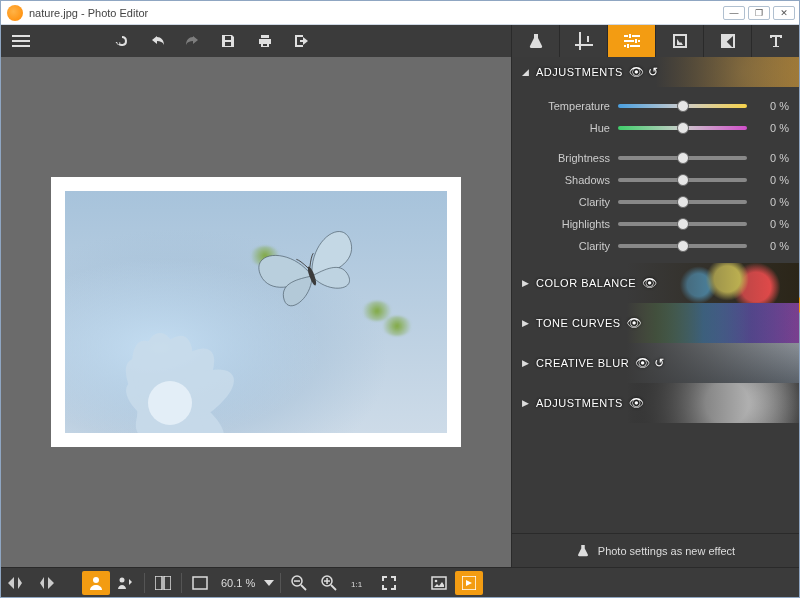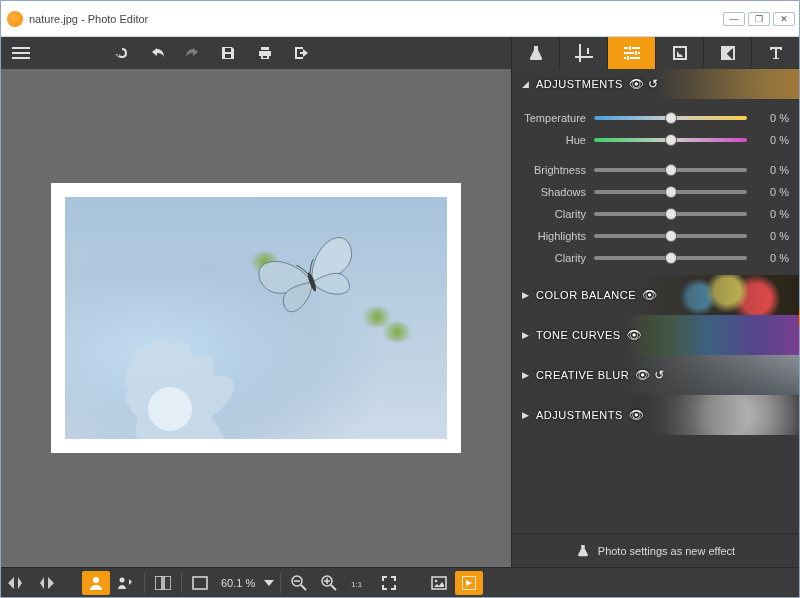--- a/index.html
+++ b/index.html
@@ -1,18 +1,18 @@
 <!DOCTYPE html>
 <html><head>
 <meta charset="utf-8">
 <style>
   * { box-sizing: border-box; margin: 0; padding: 0; font-family: "Segoe UI", Arial, sans-serif; }
   html, body { width: 800px; height: 598px; overflow: hidden; background: #ddd; }
   .window { width: 800px; height: 598px; border: 1px solid #8fa6c2; background: #f0f0f0; display: flex; flex-direction: column; }
-  .titlebar { height: 36px; background: #fff; display: flex; align-items: center; border-bottom: 1px solid #cfd8e4; }
+  .titlebar { height: 24px; background: #fff; display: flex; align-items: center; border-bottom: 1px solid #cfd8e4; }
   .titlebar .app-icon { width: 16px; height: 16px; margin: 0 6px; background: radial-gradient(circle at 40% 40%, #ffb347, #ff8800); border-radius: 50%; }
   .titlebar .title { font-size: 11px; color: #444; }
   .titlebar .winbtns { margin-left: auto; display: flex; gap: 3px; padding-right: 4px; }
   .titlebar .winbtn { width: 22px; height: 14px; border: 1px solid #b0c0d0; border-radius: 2px; font-size: 9px; line-height: 12px; text-align: center; background: #fff; color: #555; cursor: pointer; }
 
   .toolbar { height: 32px; background: #3b3b3b; display: flex; align-items: stretch; color: #ddd; }
   .tb-left { display: flex; align-items: center; }
   .tb-btn { width: 32px; display: flex; align-items: center; justify-content: center; cursor: pointer; color: #e0e0e0; }
   .tb-sep { width: 1px; background: #555; margin: 4px 2px; }
   .tb-right { margin-left: auto; display: flex; }
@@ -34,21 +34,21 @@
 
   .right-panel { width: 288px; background: #3a3a3a; display: flex; flex-direction: column; border-left: 1px solid #2a2a2a; position: relative; color: #ddd; }
   .panel-scroll { flex: 1; overflow: hidden; }
   .section-head { height: 30px; display: flex; align-items: center; padding: 0 10px; font-size: 11px; cursor: pointer; background-size: cover; background-position: center; position: relative; }
   .section-head .arrow { width: 10px; font-size: 9px; margin-right: 4px; }
   .section-head .label { color: #fff; text-shadow: 0 0 3px #000; letter-spacing: 0.5px; }
   .section-head .eye { margin-left: 6px; font-size: 12px; color:#fff; text-shadow: 0 0 3px #000; }
   .section-head .reset { margin-left: 4px; font-size: 12px; color:#fff; text-shadow: 0 0 3px #000; }
 
   .section-body { padding: 8px 10px 6px 10px; }
-  .slider-row { display: flex; align-items: center; height: 22px; font-size: 11px; color: #ccc; }
+  .slider-row { display: flex; align-items: center; height: 22px; font-size: 11px; color: #ccc; margin-left: 24px; }
   .slider-row .sl-label { width: 72px; text-align: right; padding-right: 8px; }
   .slider-row .sl-track { flex: 1; height: 4px; border-radius: 2px; position: relative; cursor: pointer; background: #888; }
   .slider-row .sl-track.temp { background: linear-gradient(to right, #4aa0e0, #ccc 50%, #f7d24a); }
   .slider-row .sl-track.hue { background: linear-gradient(to right, #3fcf6a, #ccc 50%, #d04ec9); }
   .slider-row .sl-track.sat { background: linear-gradient(to right, #888 0%, #888 88px, #ff0000, #ffff00, #00ff00, #00ffff, #0000ff, #ff00ff, #ff0000); }
   .slider-row .sl-thumb { position: absolute; top: -4px; width: 12px; height: 12px; border-radius: 50%; background: #e6e6e6; border: 1px solid #666; transform: translateX(-50%); cursor: pointer; }
   .slider-row .sl-val { width: 42px; text-align: right; padding-left: 6px; }
   .slider-gap { height: 8px; }
 
   .sect-adj    { background: linear-gradient(to right, #3a3a3a 0%, #3a3a3a 50%, rgba(58,58,58,0) 100%), radial-gradient(circle at 80% 50%, #b08840, #6a4d22); }

